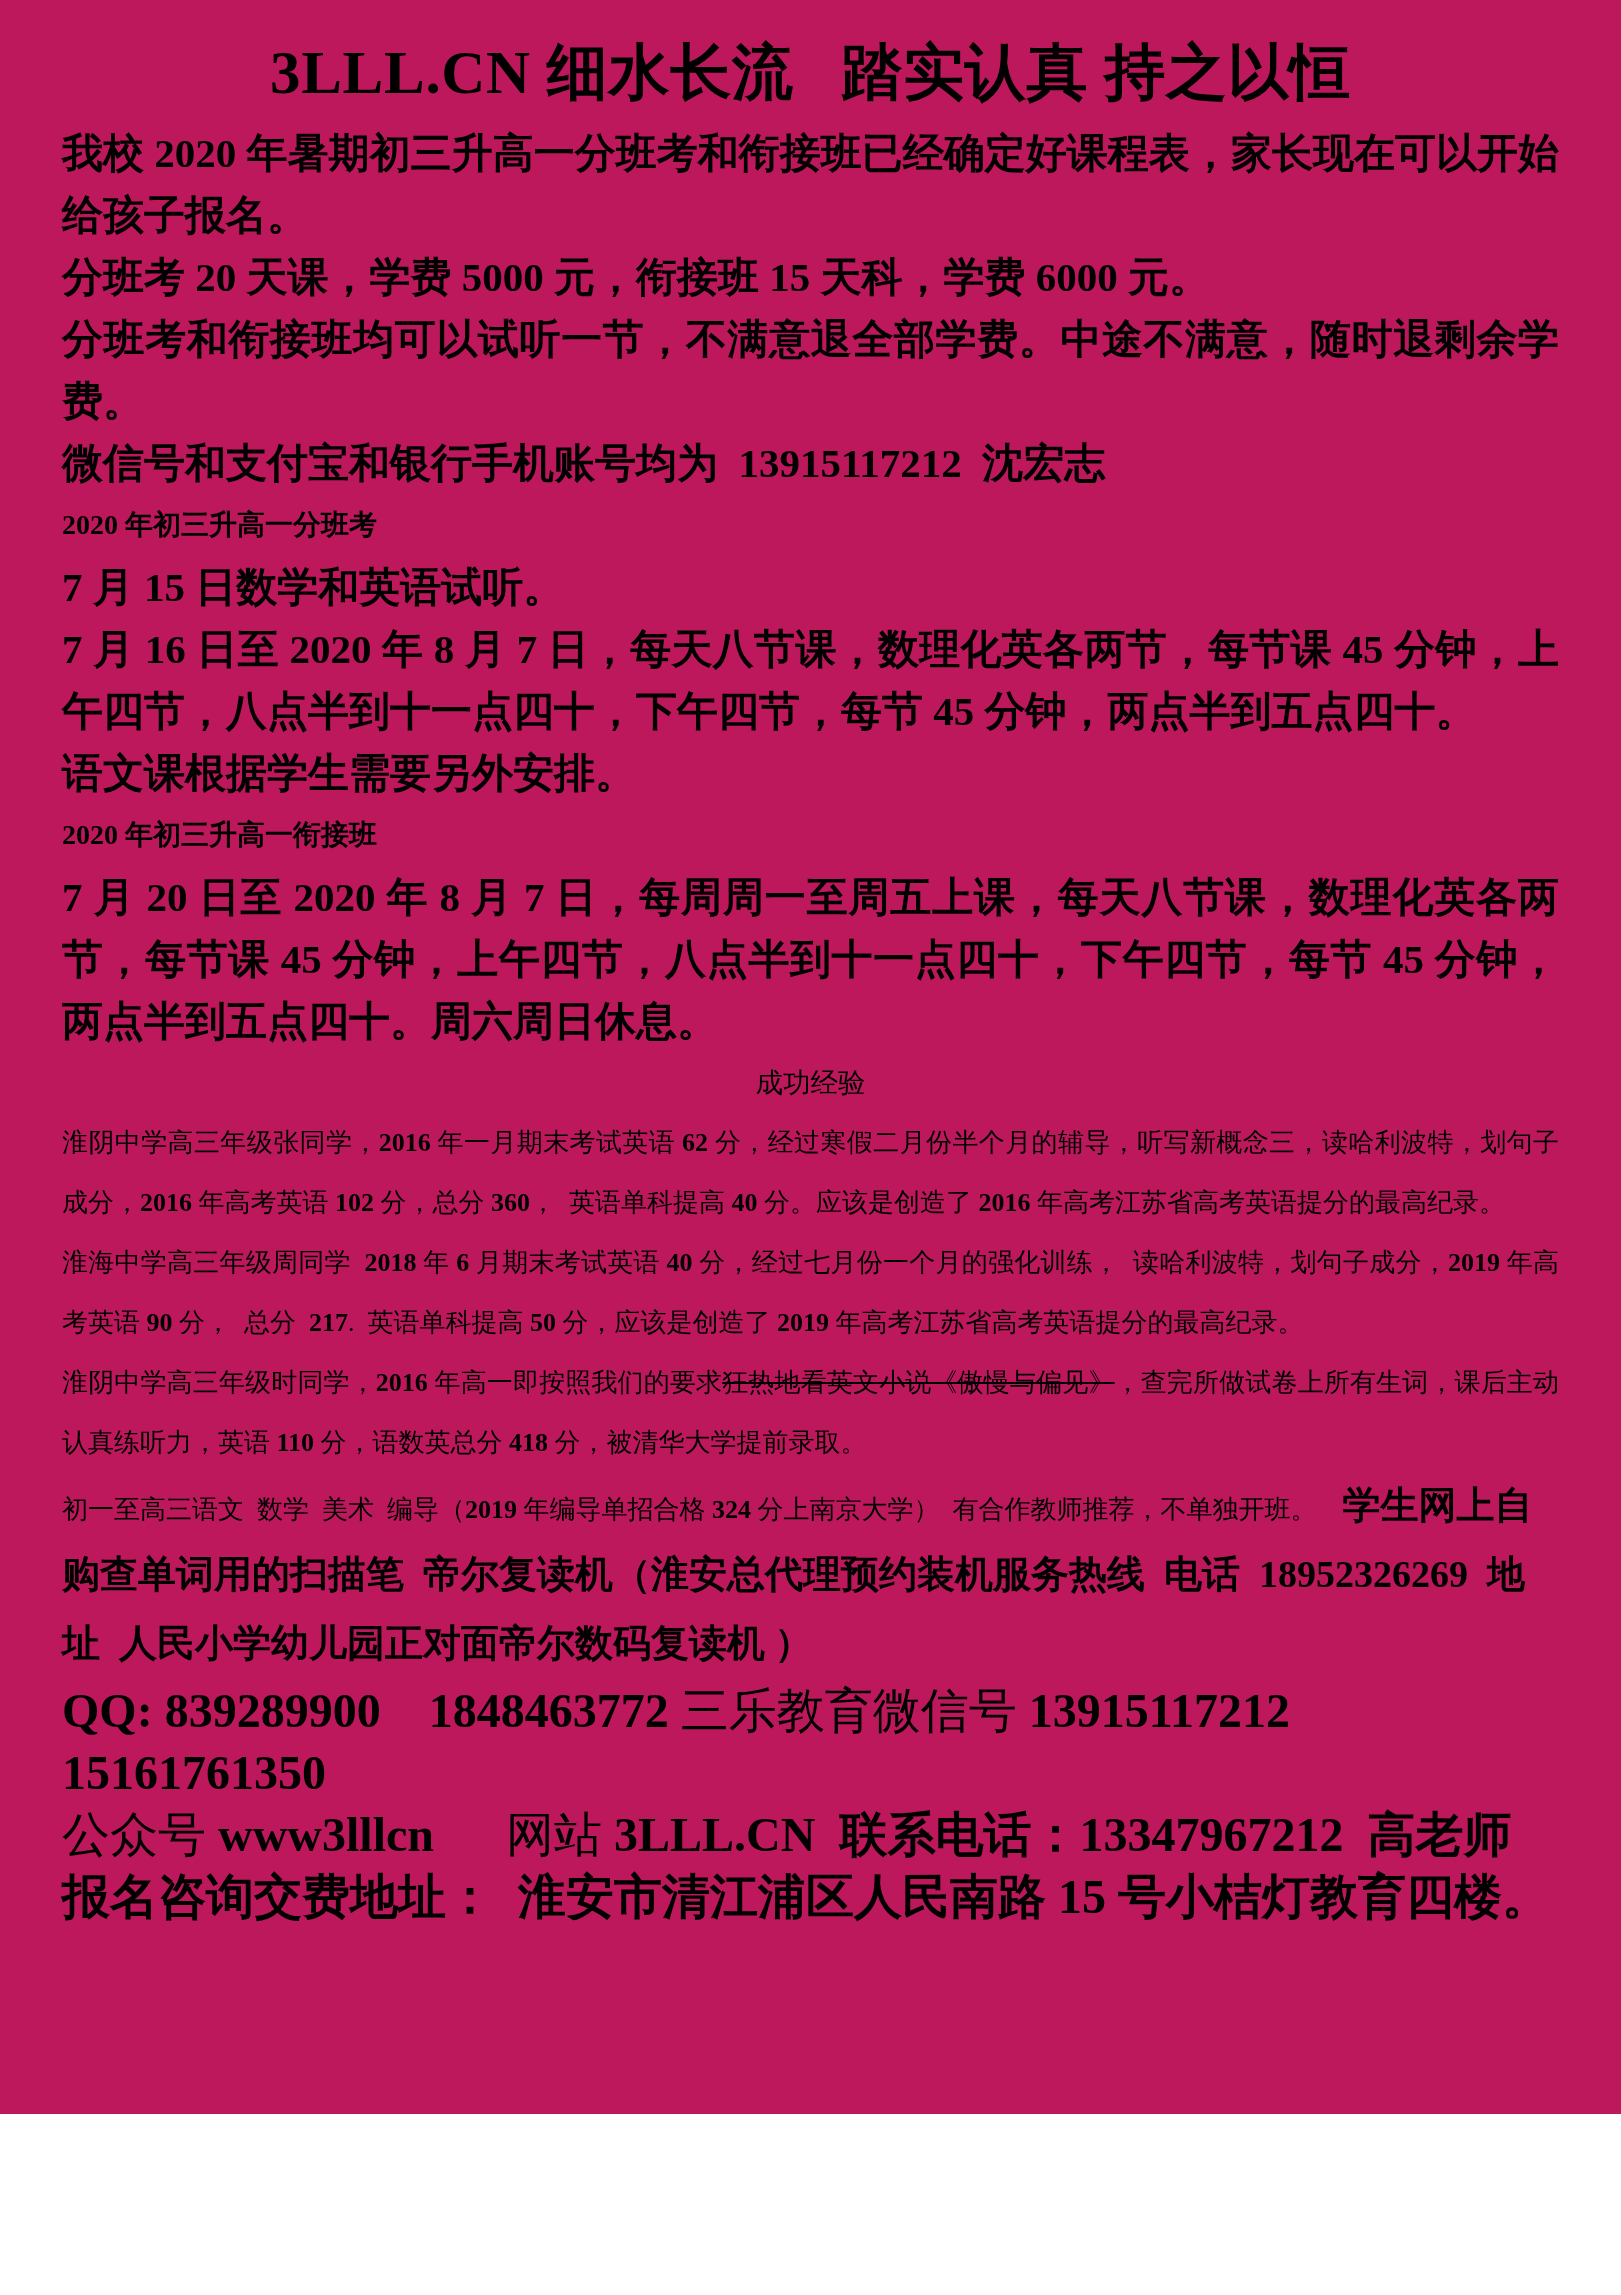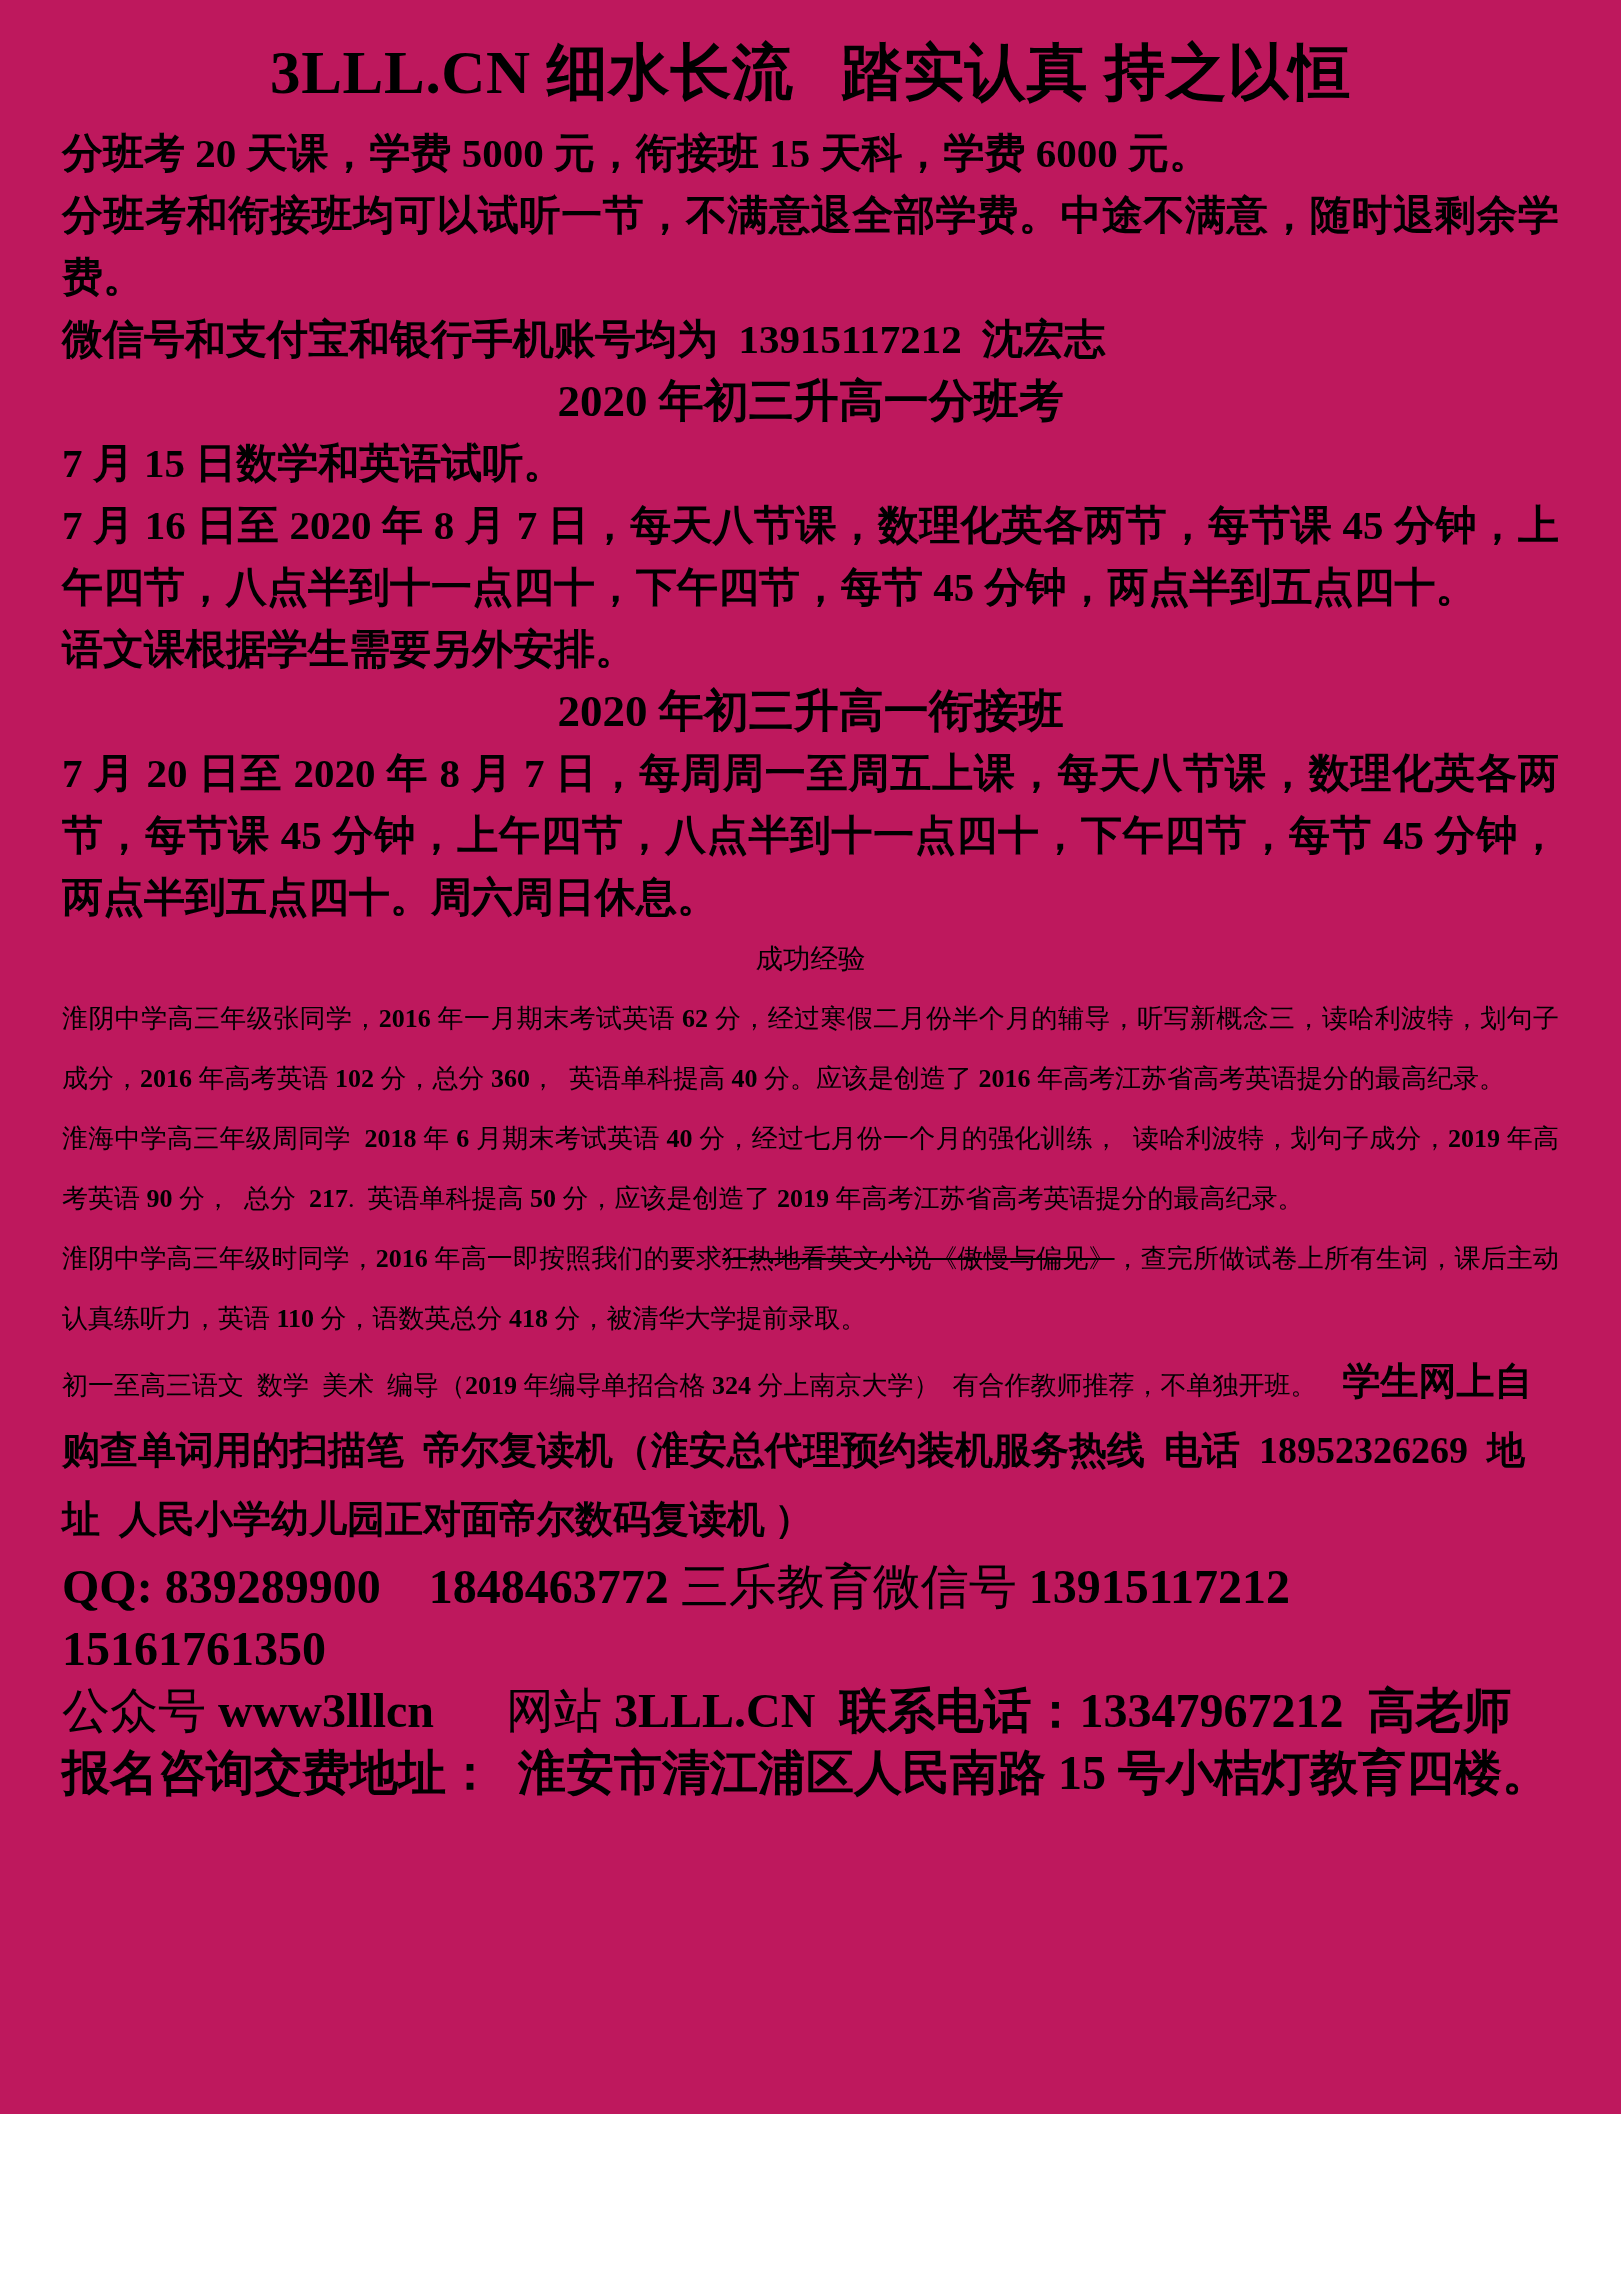--- a/index.html
+++ b/index.html
@@ -29,24 +29,23 @@
     letter-spacing: 0.7px;
   }
   .body-text {
     font-size: 41px;
     font-weight: 700;
     line-height: 62px;
     text-align: justify;
     white-space: pre-wrap;
   }
   .heading-center {
-    font-size: 45px;
+    font-size: 28px;
     font-weight: 700;
     line-height: 62px;
-    text-align: center;
     white-space: pre-wrap;
   }
   .success-heading {
     font-size: 27.5px;
     font-weight: 400;
     line-height: 61px;
     text-align: center;
     white-space: pre-wrap;
   }
   .small-text {
@@ -79,20 +78,21 @@
   .num-bold b { font-weight: 700; }
 </style>
 </head>
 <body>
 
 <div class="page">
 
   <h1 class="title">3LLL.CN 细水长流   踏实认真 持之以恒</h1>
 
   <div>
+    <p class="body-text">我校 2020 年暑期初三升高一分班考和衔接班已经确定好课程表，家长现在可以开始给孩子报名。</p>
     <p class="body-text">分班考 20 天课，学费 5000 元，衔接班 15 天科，学费 6000 元。</p>
     <p class="body-text">分班考和衔接班均可以试听一节，不满意退全部学费。中途不满意，随时退剩余学费。</p>
     <p class="body-text">微信号和支付宝和银行手机账号均为  13915117212  沈宏志</p>
   </div>
 
   <div>
     <h2 class="heading-center">2020 年初三升高一分班考</h2>
     <p class="body-text">7 月 15 日数学和英语试听。</p>
     <p class="body-text">7 月 16 日至 2020 年 8 月 7 日，每天八节课，数理化英各两节，每节课 45 分钟，上午四节，八点半到十一点四十，下午四节，每节 45 分钟，两点半到五点四十。</p>
     <p class="body-text">语文课根据学生需要另外安排。</p>

